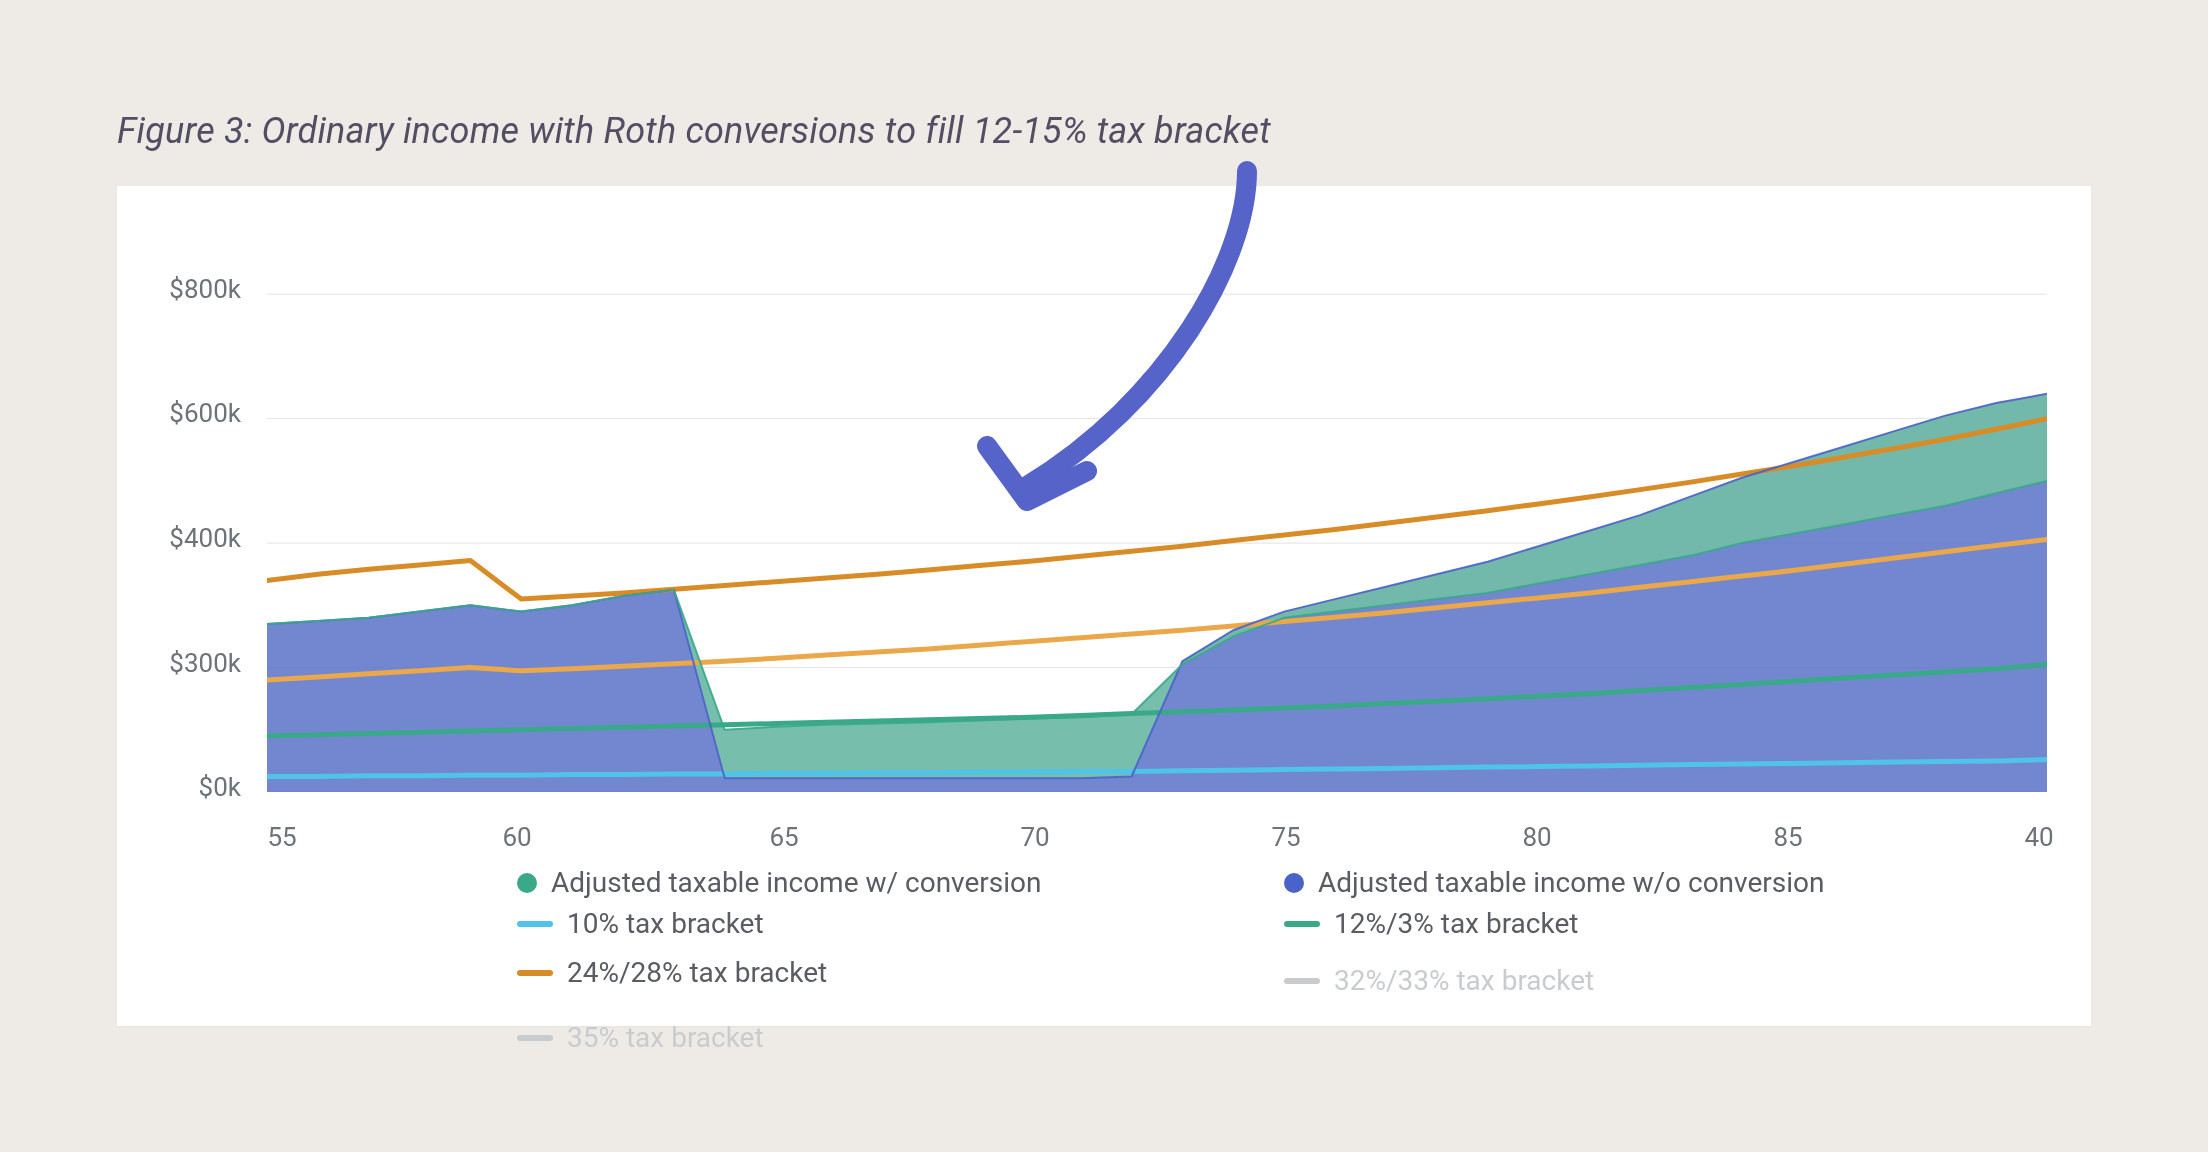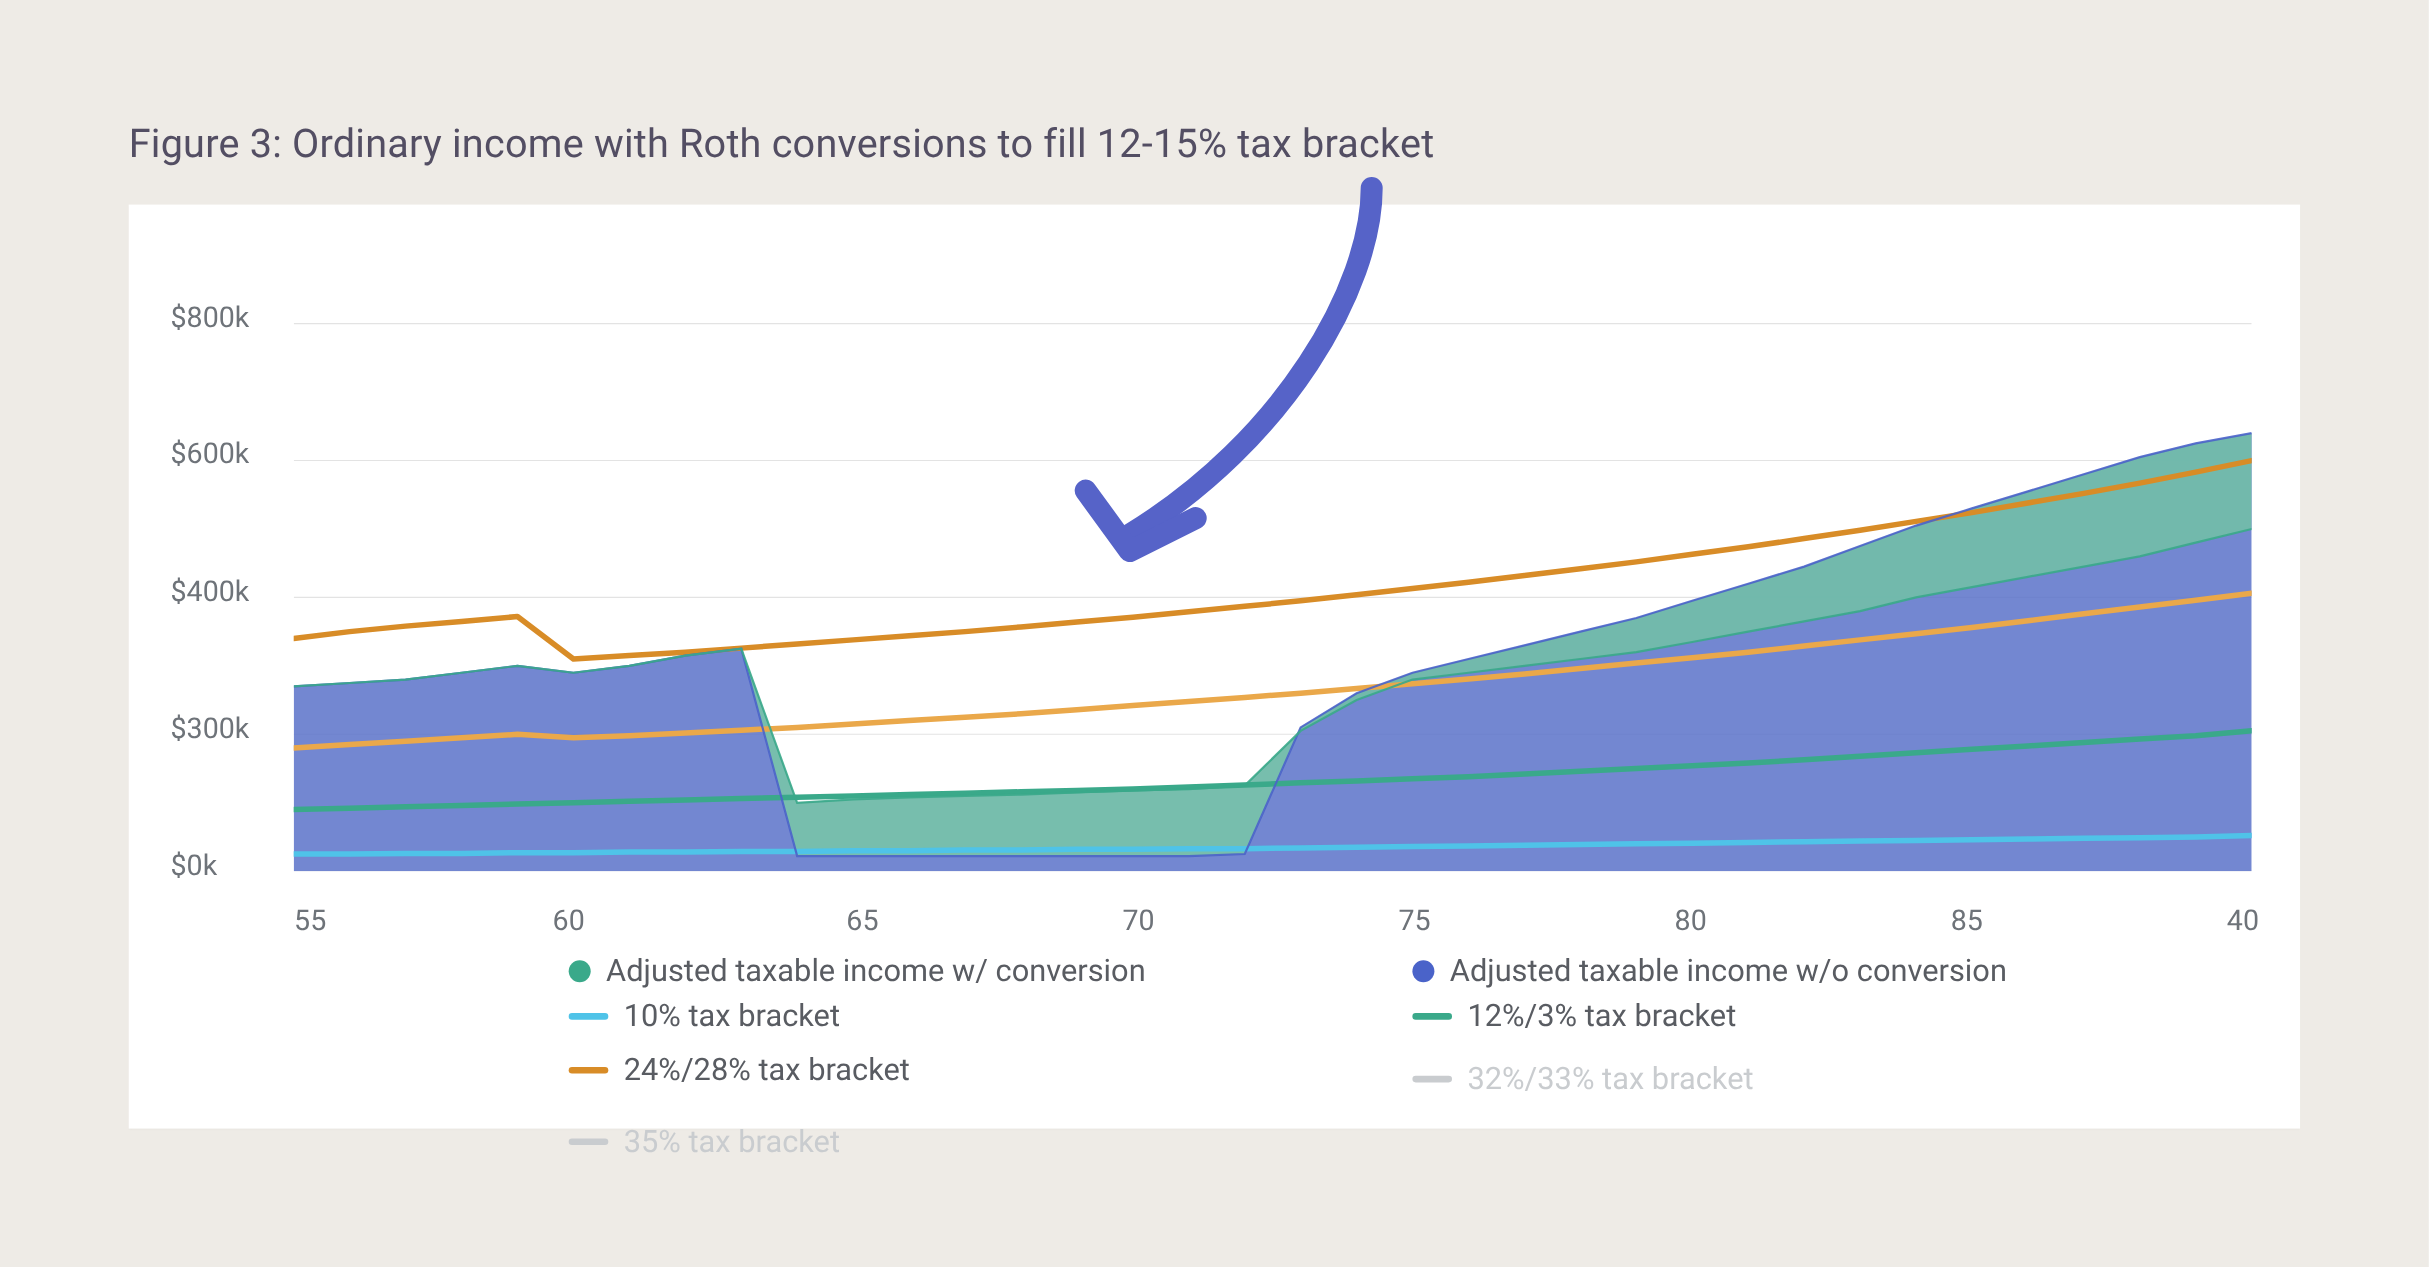--- a/index.html
+++ b/index.html
@@ -32,38 +32,40 @@
     position:absolute;
     left:117px; top:110px;
     width:1974px;
   }
   .title{
     font-size:36px;
     color:var(--title);
     font-weight:400;
     margin:0 0 34px 0;
     letter-spacing:.2px;
+    font-style:italic;
   }
   .panel{
     background:var(--panel);
     width:1974px;
     height:840px;
     position:relative;
     box-shadow:0 1px 2px rgba(0,0,0,.04);
   }
   .plot{
     position:absolute;
     left:150px; top:46px;
     width:1780px; height:560px;
   }
   svg{display:block;}
   .ylab{
     position:absolute;
-    left:38px;
+    left:12px;
     width:112px;
+    text-align:right;
     color:var(--axis);
     font-size:26px;
   }
   .xlab{
     position:absolute;
     top:622px;
     color:var(--axis);
     font-size:26px;
     transform:translateX(-50%);
     margin-top:14px;

